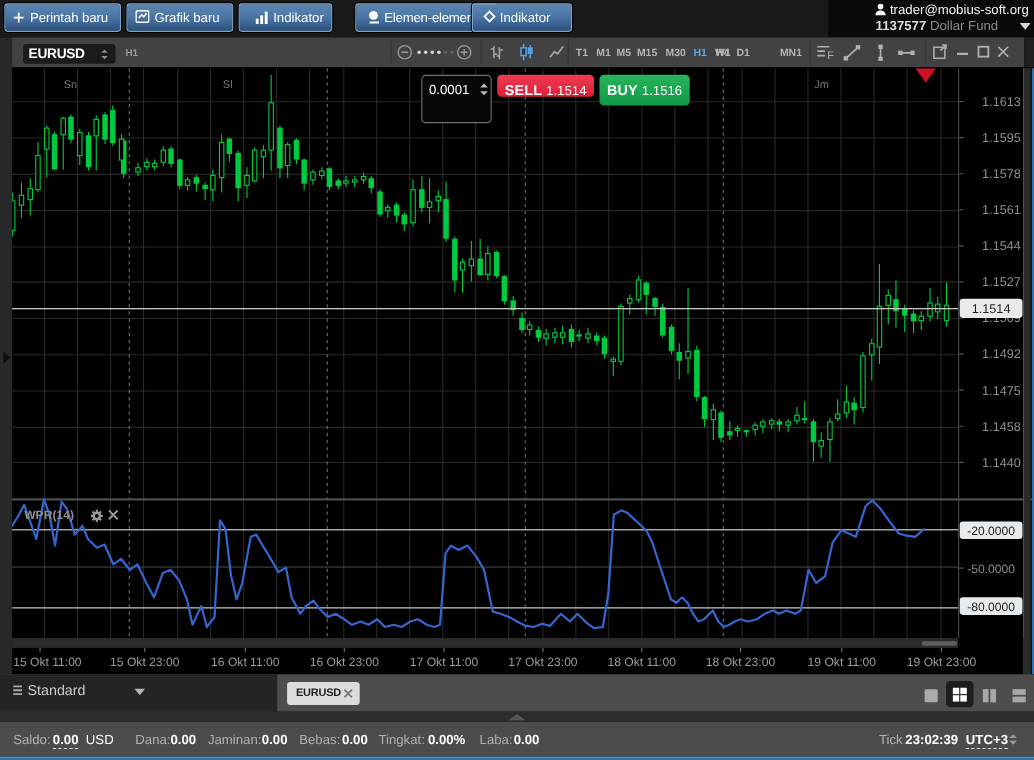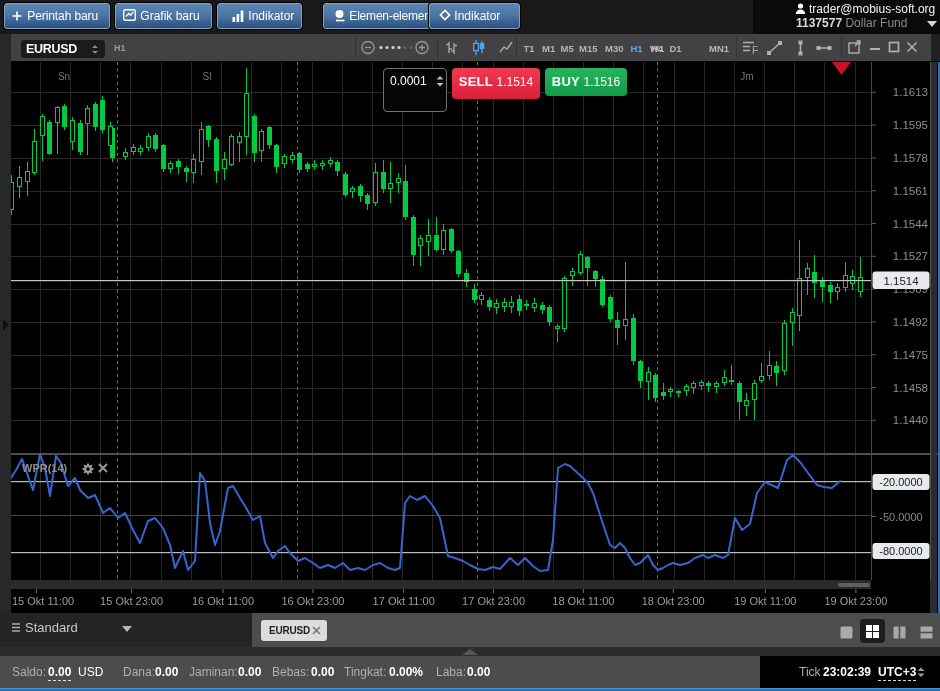--- a/index.html
+++ b/index.html
@@ -26,40 +26,40 @@
   border-radius:3px; color:#fff; font-weight:bold; font-size:12.5px; letter-spacing:-0.3px; line-height:18px; }
 .sep { position:absolute; top:3px; width:1px; height:21px; background:#333336; }
 .tf { position:absolute; top:43px; font-size:9.5px; color:#b5b5b5; font-weight:bold; }
 
 
 #sidebar { left:0; top:34px; width:11px; height:579px; background:#26282a; }
 
 
 #lotbox { left:383px; top:68px; width:64px; height:44px; background:#060606; border:1.5px solid #707070;
   border-radius:4px; color:#fff; font-size:12px; line-height:25px; }
-#sellbtn { left:452px; top:68px; width:88px; height:31px; border-radius:4px; text-align:center;
+#sellbtn { left:452px; top:68px; width:88px; height:20px; border-radius:4px; text-align:center;
   background:linear-gradient(180deg,#ef3a52 0%,#dc1f39 100%); color:#fff; font-size:13px; line-height:28px; }
 #buybtn { left:545px; top:68px; width:82px; height:28px; border-radius:4px; text-align:center;
   background:linear-gradient(180deg,#27b35b 0%,#119a49 100%); color:#fff; font-size:13px; line-height:28px; }
 
 
 #rstrip { left:930px; top:62px; width:7px; height:551px; background:#2b2b2b; }
 #rblue { left:937.5px; top:62px; width:2.5px; height:551px; background:#2c72ae; }
 
 
 #tabbar { left:0; top:613px; width:940px; height:34px; background:#4d4d4d; }
 #tabbarL { left:0; top:613px; width:252px; height:34px; background:#242424; }
 #tab1 { left:261px; top:620px; width:66px; height:21px; background:#dcdcdc; border-radius:3px;
   color:#1f1f1f; font-size:10px; font-weight:bold; line-height:21px; text-align:left; letter-spacing:-0.2px; }
 
 
 #midstrip { left:0; top:647px; width:940px; height:9px; background:#2c2c2c; }
 
 
-#statusbar { left:0; top:656px; width:760px; height:32px; background:#4c4c4c; font-size:12px;
+#statusbar { left:0; top:656px; width:940px; height:32px; background:#4c4c4c; font-size:12px;
   line-height:32px; color:#b2b0b0; white-space:nowrap; }
 #statusbar b { color:#fff; font-size:12px; }
 #bluebottom { left:0; top:688px; width:940px; height:3px; background:#2c72ae; border-top:1px solid #4e97d4; }
 </style>
 </head>
 <body>
 
 <svg width="940" height="551" viewBox="0 0 940 551" style="position:absolute;left:0;top:62px;display:block">
 <rect x="0" y="0" width="940" height="551" fill="#000"></rect>
 <path d="M40.5 0V518M70.5 0V518M100.5 0V518M130.5 0V518M161.5 0V518M191.5 0V518M221.5 0V518M251.5 0V518M281.5 0V518M312.5 0V518M342.5 0V518M372.5 0V518M402.5 0V518M432.5 0V518M462.5 0V518M493.5 0V518M523.5 0V518M553.5 0V518M583.5 0V518M613.5 0V518M643.5 0V518M674.5 0V518M704.5 0V518M734.5 0V518M764.5 0V518M794.5 0V518M824.5 0V518M855.5 0V518" stroke="#282828" stroke-width="1" fill="none"></path>

